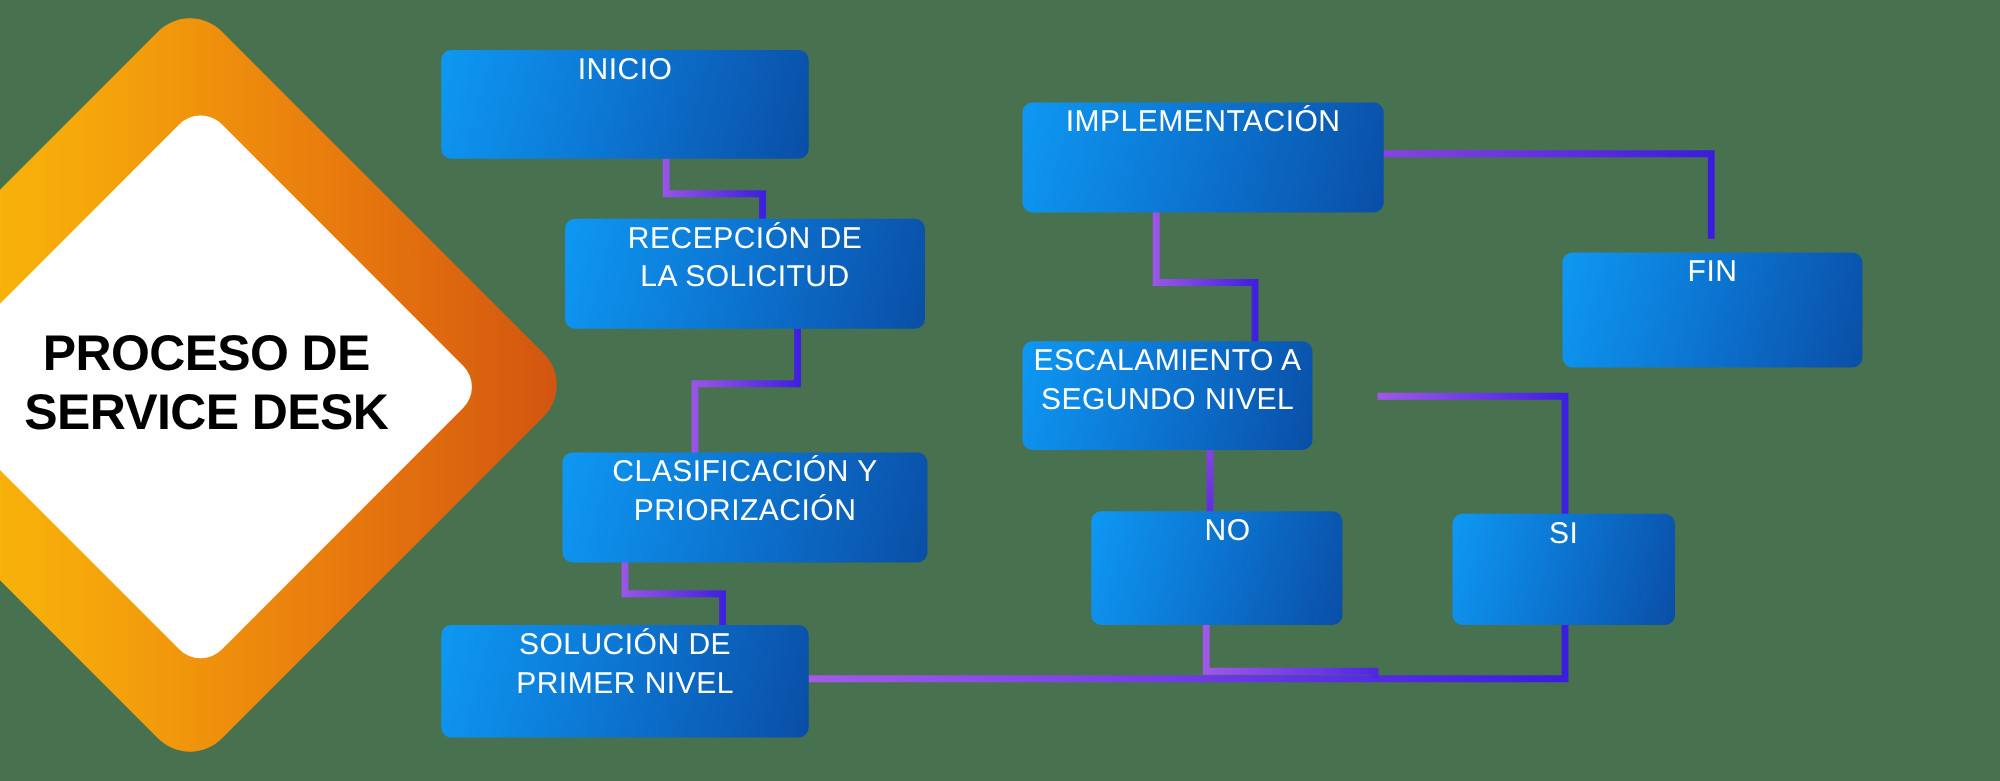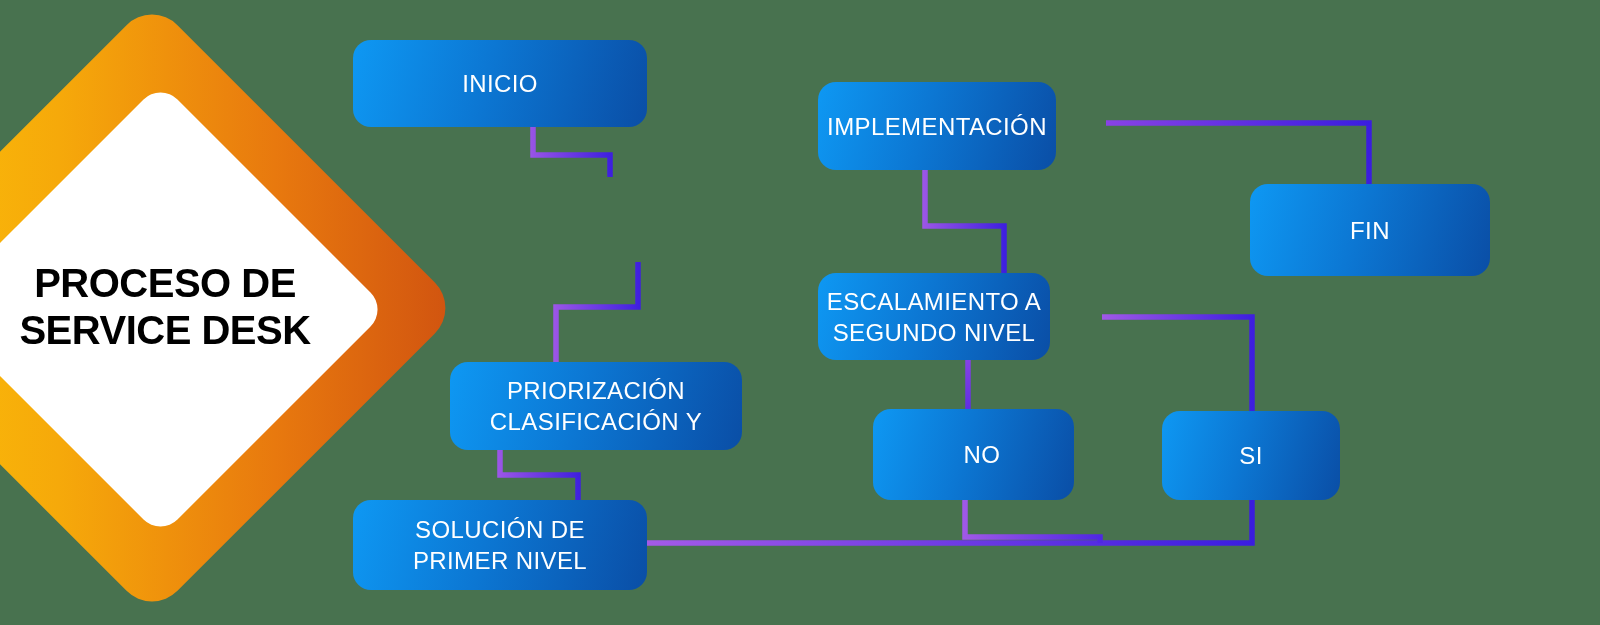--- a/index.html
+++ b/index.html
@@ -30,36 +30,36 @@
     font-size:40px;line-height:47px;font-weight:800;
     letter-spacing:-0.5px;
     z-index:3;
   }
   
   #connectors{position:absolute;left:0;top:0;z-index:1;}
   #connectors polyline{fill:none;stroke-width:5.5px;}
   
   .node{
     position:absolute;z-index:2;
-    display:flex;flex-direction:column;align-items:center;justify-content:center;
-    border-radius:18px;
+    display:flex;flex-direction:column;align-items:center;
+    border-radius:8px;
     background:linear-gradient(105deg,#0E98F3 0%,#0C77D3 45%,#0A4EA6 100%);
     color:#FFFFFF;
     font-size:24px;line-height:31px;letter-spacing:0.4px;
     text-align:center;
   }
   #node-inicio         {left:353px; top:40px;  width:294px;height:87px;}
   #node-recepcion      {left:452px; top:175px; width:288px;height:88px;}
   #node-clasificacion  {left:450px; top:362px; width:292px;height:88px;}
   #node-solucion       {left:353px; top:500px; width:294px;height:90px;}
-  #node-implementacion {left:818px; top:82px;  width:238px;height:88px;}
+  #node-implementacion {left:818px; top:82px;  width:289px;height:88px;}
   #node-escalamiento   {left:818px; top:273px; width:232px;height:87px;}
   #node-no             {left:873px; top:409px; width:184px;height:91px;padding-left:17px;}
   #node-si             {left:1162px;top:411px; width:178px;height:89px;}
-  #node-fin            {left:1250px;top:184px; width:240px;height:92px;}
+  #node-fin            {left:1250px;top:202px; width:240px;height:92px;}
   .node span{display:block;}
 </style>
 </head>
 <body>
 
 <div id="stage">
 
   <div class="diamond" id="diamond-orange"></div>
   <div class="diamond" id="diamond-white"></div>
 
@@ -115,24 +115,28 @@
     <polyline points="968,359 968,410" stroke="url(#gE)"></polyline>
     <polyline points="1102,317 1252,317 1252,412" stroke="url(#gF)"></polyline>
     <polyline points="925,169 925,226 1004,226 1004,274" stroke="url(#gG)"></polyline>
     <polyline points="1106,123 1369,123 1369,191" stroke="url(#gH)"></polyline>
   </svg>
 
   <div class="node" id="node-inicio">
     <span>INICIO</span>
   </div>
 
+  <div class="node" id="node-recepcion">
+    <span>RECEPCIÓN DE</span>
+    <span>LA SOLICITUD</span>
+  </div>
 
   <div class="node" id="node-clasificacion">
+    <span>CLASIFICACIÓN Y</span>
     <span>PRIORIZACIÓN</span>
-    <span>CLASIFICACIÓN Y</span>
   </div>
 
   <div class="node" id="node-solucion">
     <span>SOLUCIÓN DE</span>
     <span>PRIMER NIVEL</span>
   </div>
 
   <div class="node" id="node-implementacion">
     <span>IMPLEMENTACIÓN</span>
   </div>

